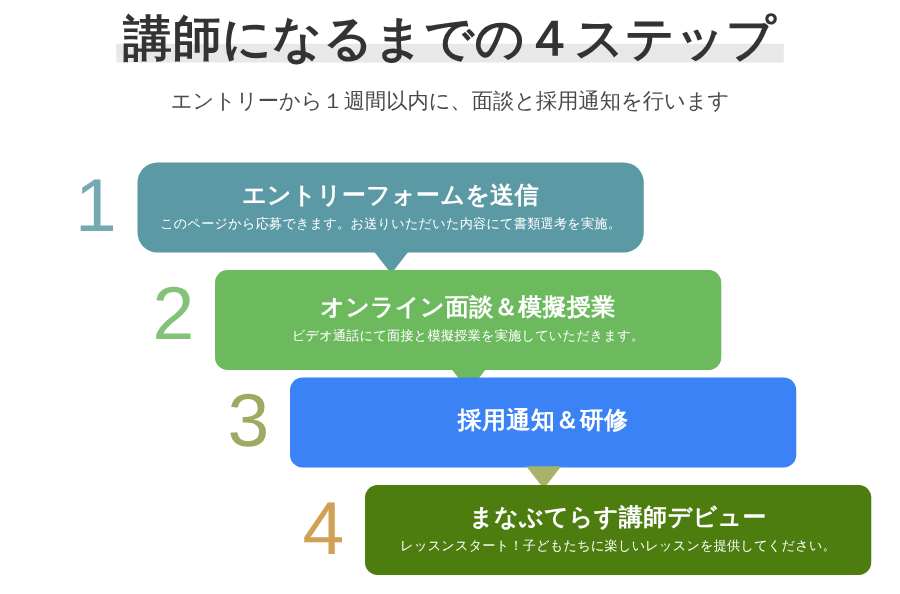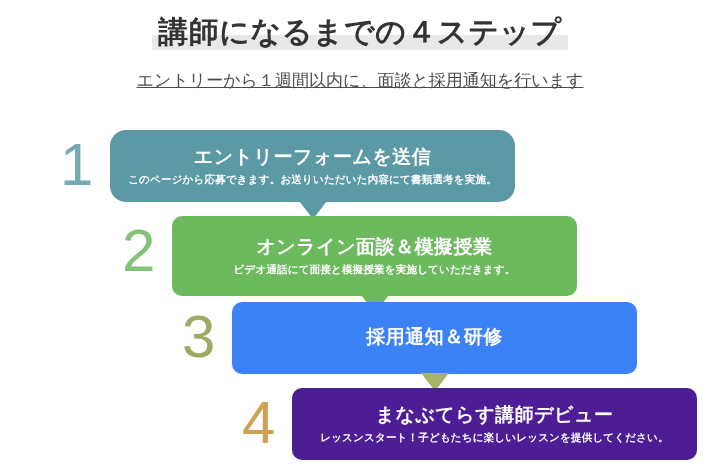--- a/index.html
+++ b/index.html
@@ -29,21 +29,21 @@
     top: 0;
     width: 720px;
     text-align: center;
   }
 
   .page-title {
     position: absolute;
     left: 0;
     top: 12px;
     width: 720px;
-    font-size: 30px;
+    font-size: 39px;
     font-weight: bold;
     color: #333333;
     letter-spacing: 0.5px;
     line-height: 40px;
     white-space: nowrap;
   }
   .page-title .title-inner {
     display: inline-block;
     position: relative;
     padding: 0 6px;
@@ -65,21 +65,20 @@
 
   .page-subtitle {
     position: absolute;
     left: 0;
     top: 68px;
     width: 720px;
     font-size: 17px;
     color: #4a4a4a;
     line-height: 26px;
     white-space: nowrap;
-    text-decoration: underline;
   }
 
   
   .steps {
     position: absolute;
     left: 0;
     top: 0;
     width: 720px;
     height: 475px;
   }
@@ -119,21 +118,21 @@
     font-weight: bold;
     color: #ffffff;
     line-height: 24px;
     letter-spacing: 0.5px;
     white-space: nowrap;
     margin: 0 0 3px 0;
   }
 
   .step-box-desc {
     font-size: 10.5px;
-    font-weight: bold;
+    font-weight: normal;
     color: #ffffff;
     line-height: 15px;
     letter-spacing: 0.2px;
     white-space: nowrap;
     margin: 0;
   }
 
   .step-arrow {
     position: absolute;
     left: 50%;
@@ -180,20 +179,20 @@
       </div>
       <div class="step" style="left: 0px; top: 302px; width: 720px;">
         <div class="step-number" style="left: 182px; color: rgb(156, 171, 99);">3</div>
         <div class="step-box" style="left: 232px; width: 405px; height: 72px; background: #3b82f6;">
           <div class="step-box-title">採用通知＆研修</div>
           <div class="step-arrow" style="border-top-color: rgb(168, 178, 104);"></div>
         </div>
       </div>
       <div class="step" style="left: 0px; top: 388px; width: 720px;">
         <div class="step-number" style="left: 242px; color: rgb(207, 161, 85);">4</div>
-        <div class="step-box" style="left: 292px; width: 405px; height: 72px; background: #4c1d95;">
+        <div class="step-box" style="left: 292px; width: 405px; height: 72px; background: #4d7c0f;">
           <div class="step-box-title">まなぶてらす講師デビュー</div>
           <div class="step-box-desc">レッスンスタート！子どもたちに楽しいレッスンを提供してください。</div>
         </div>
       </div>
     </div>
 
 </div>
 
 </body></html>

